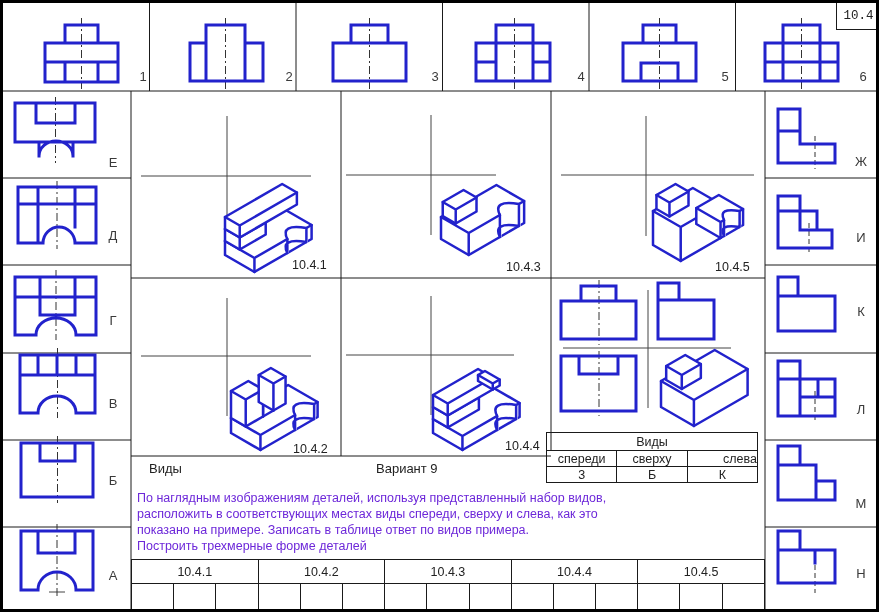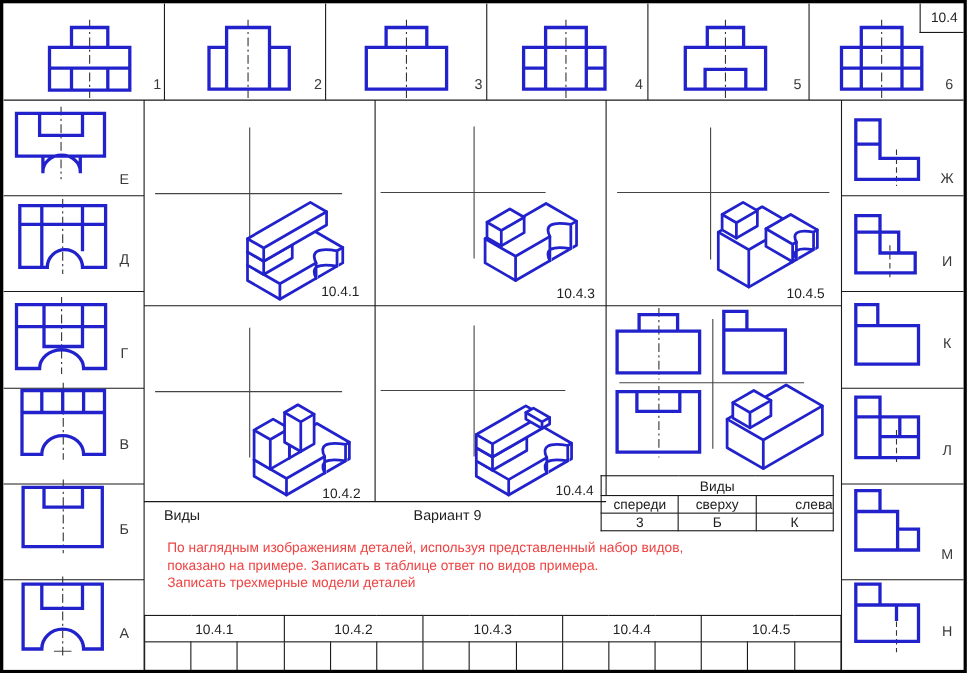--- a/index.html
+++ b/index.html
@@ -6,33 +6,33 @@
   .page{
     position:relative; width:879px; height:612px; background:#fff;
     border:3px solid #000; box-sizing:border-box; overflow:hidden;
     font-family:"Liberation Sans", sans-serif; color:#3a3a3a;
   }
   .art{position:absolute;left:0;top:0;}
   .lbl{position:absolute; font-size:13px; color:#3a3a3a; line-height:13px; white-space:nowrap;}
   .num{width:24px;text-align:center;}
   .isolbl{font-size:12.5px;color:#222;}
   .cap{font-size:13px;color:#222;}
-  .instr{position:absolute; left:149px; top:487px; width:500px; font-size:12.5px; line-height:16px; color:#ef4444;}
+  .instr{position:absolute; left:134px; top:487px; width:500px; font-size:12.5px; line-height:16px; color:#6d28d9;}
   .instr div{white-space:nowrap;}
   table{border-collapse:collapse; table-layout:fixed;}
   td{border:1px solid #1a1a1a; font-size:12.5px; color:#222; text-align:center; padding:0; overflow:hidden;}
   .extable{position:absolute; left:543px; top:429px; width:212px;}
   .extable td{height:15px;}
   .extable .t{height:17px; border-bottom:1px solid #1a1a1a;}
   .anstable{position:absolute; left:128px; top:556px; width:634px;}
   .anstable .hd td{height:23px;}
   .anstable .bd td{height:25px;}
   .codebox{position:absolute; left:833px; top:0px; width:43px; height:26px;
     border-left:1px solid #1a1a1a; border-bottom:1px solid #1a1a1a;
-    display:flex; align-items:center; justify-content:center; font-size:12.5px; color:#222;}
+    display:flex; align-items:center; justify-content:center; font-size:12.5px; color:#222;font-family:Liberation Mono, monospace;}
 </style>
 </head>
 <body>
 
 <div class="page">
 
   <svg class="art" width="879" height="612" viewBox="0 0 879 612">
 
     <g stroke="#1a1a1a" stroke-width="1" fill="none">
       <path d="M0,88 H879 M146.5,0 V88 M293,0 V88 M439.5,0 V88 M586,0 V88 M732.5,0 V88
@@ -243,22 +243,23 @@
     <tr>
       <td>3</td>
       <td>Б</td>
       <td>К</td>
     </tr>
   </tbody>
     </table>
 
   <div class="instr">
     <div>По наглядным изображениям деталей, используя представленный набор видов,</div>
+    <div>расположить в соответствующих местах виды спереди, сверху и слева, как это</div>
     <div>показано на примере. Записать в таблице ответ по видов  примера.</div>
-    <div>Записать трехмерные модели деталей</div>
+    <div>Построить трехмерные форме деталей</div>
   </div>
 
   <table class="anstable">
     <tbody>
         <tr class="hd">
       <td colspan="3">10.4.1</td>
       <td colspan="3">10.4.2</td>
       <td colspan="3">10.4.3</td>
       <td colspan="3">10.4.4</td>
       <td colspan="3">10.4.5</td>

